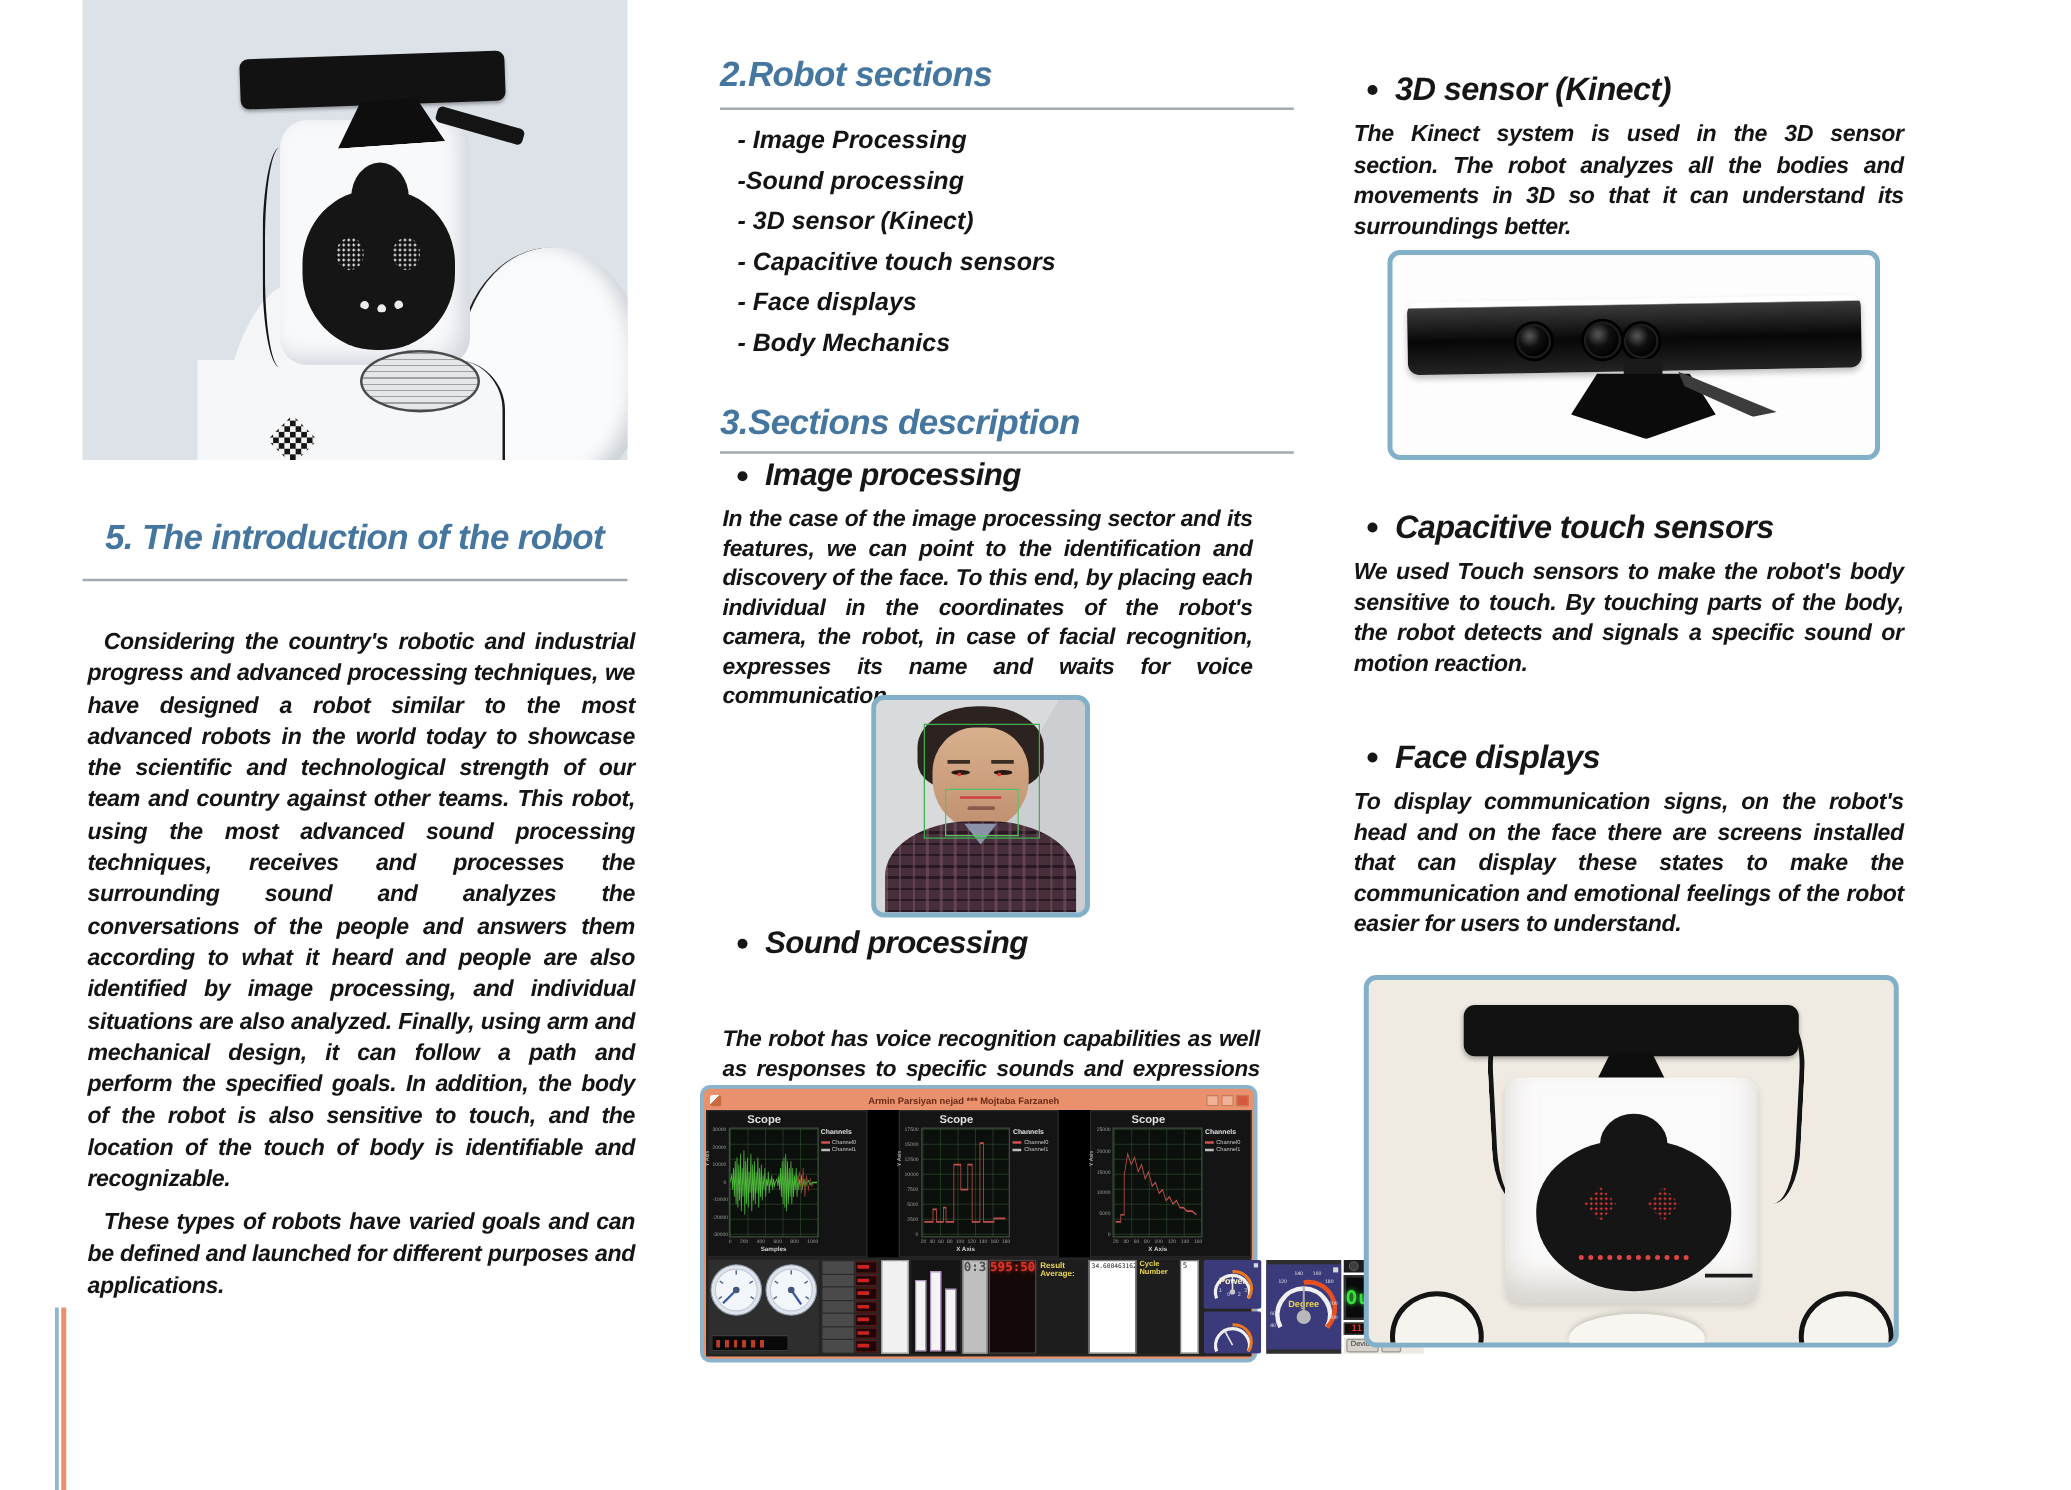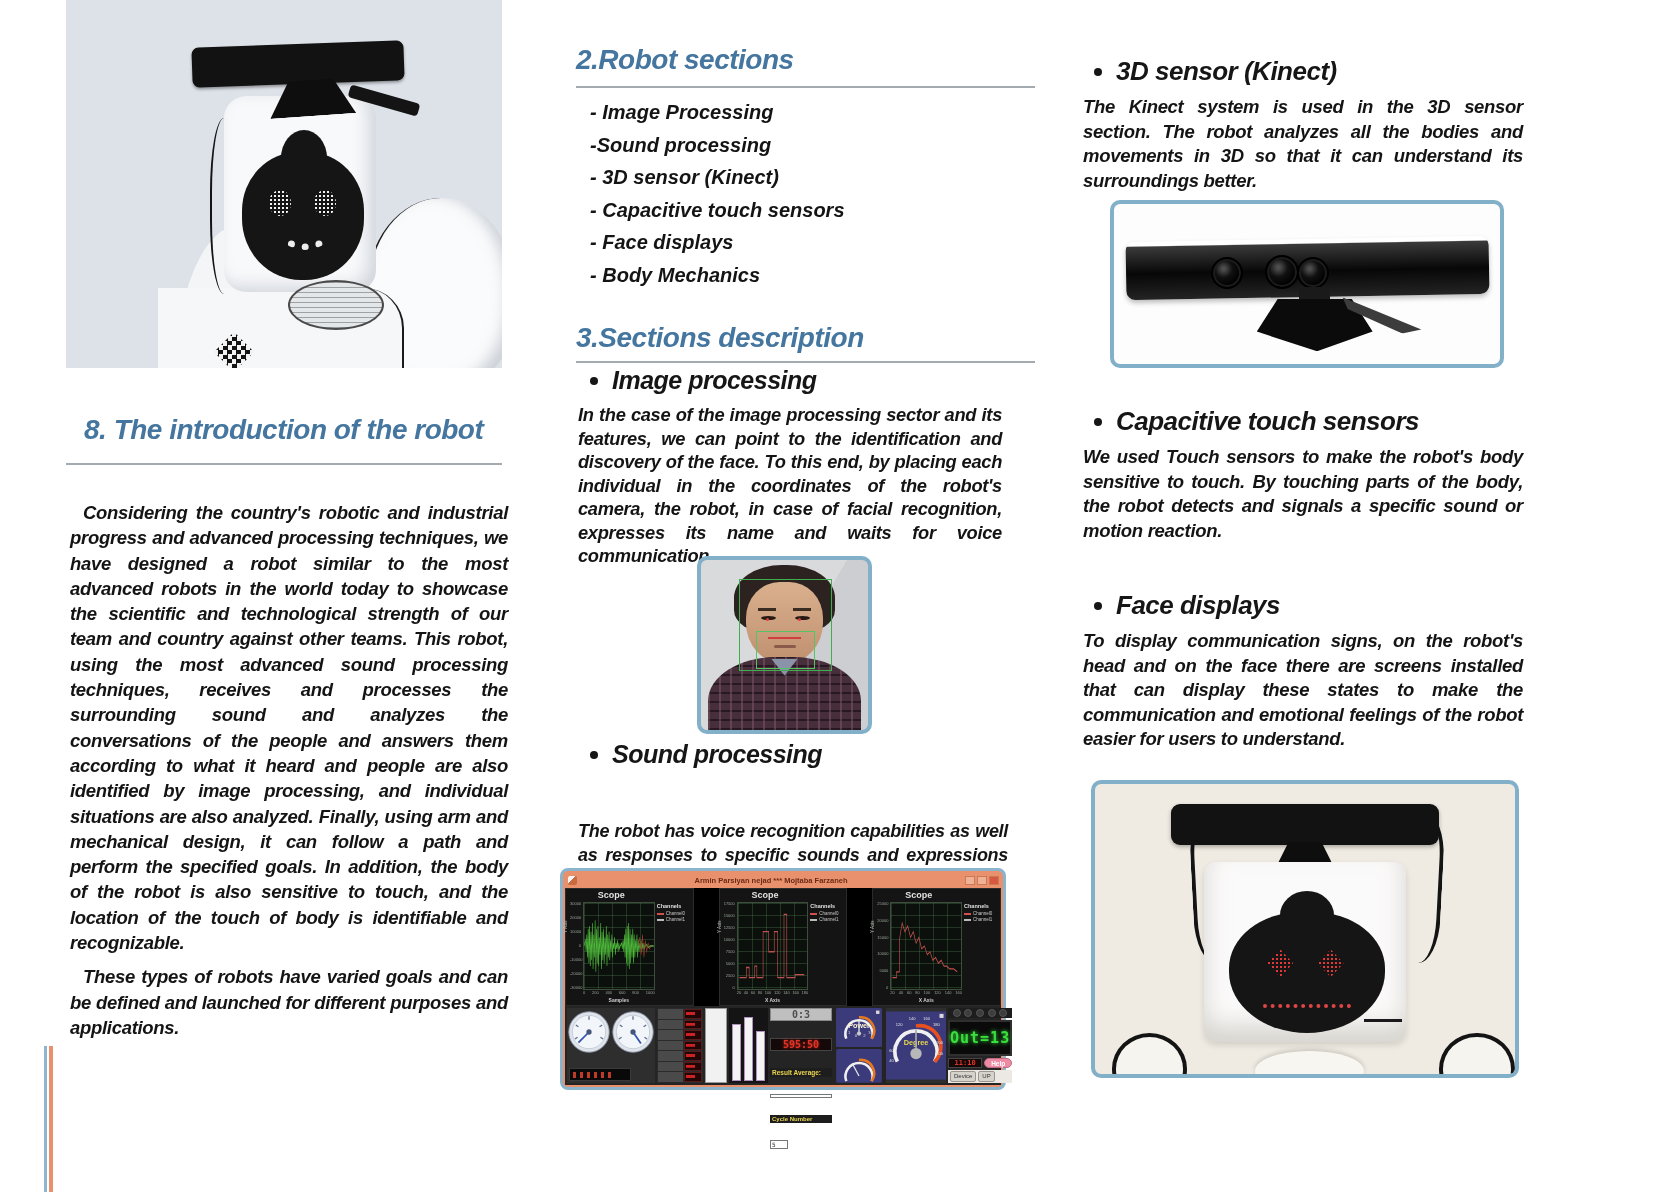--- a/index.html
+++ b/index.html
@@ -127,21 +127,21 @@
             background-position:3px 3px;background-repeat:no-repeat;}
   .ctrl{flex:0 0 44px;display:flex;flex-direction:column;gap:1px;background:#2a2a2a;padding:1px;}
   .ctrl .row{flex:1;display:flex;gap:1px;}
   .ctrl .lbl{flex:1;background:#4a4a4a;}
   .ctrl .led{flex:0 0 16px;background:#200606;border:1px solid #5a1a1a;
              background-image:linear-gradient(90deg,#c22 0 70%,transparent 70%);background-size:80% 40%;
              background-position:1px 2px;background-repeat:no-repeat;}
   .bars-w{flex:0 0 20px;background:#f1f1f1;border:1px solid #999;}
   .bars-d{flex:0 0 32px;background:#141414;display:flex;align-items:flex-end;gap:3px;padding:2px 3px;}
   .bars-d i{display:block;background:#f4f4f4;border:1px solid #b090c0;width:7px;}
-  .digi{flex:0 0 62px;display:flex;flex-direction:column;gap:17px;font-family:"DejaVu Sans Mono",monospace;}
+  .digi{flex:0 0 62px;display:flex;gap:1px;font-family:"DejaVu Sans Mono",monospace;}
   .seg-gray{background:#bfbfbf;color:#4f4f4f;font-size:10px;font-weight:bold;text-align:center;border:1px solid #888;}
   .seg-red{background:#150808;color:#e33327;font-size:10px;font-weight:bold;text-align:center;border:1px solid #444;
            text-shadow:0 0 3px rgba(255,60,40,.8);}
   .avg-l{font-family:"Liberation Sans",sans-serif;color:#ead54e;font-size:6.5px;font-weight:bold;background:#1d1d1d;padding:1px 2px;}
   .avg-v{background:#fff;color:#222;font-size:5px;padding:1px;border:1px solid #777;white-space:nowrap;overflow:hidden;}
   .cyc-l{font-family:"Liberation Sans",sans-serif;color:#ead54e;font-size:6px;font-weight:bold;background:#1d1d1d;padding:1px 2px;}
   .cyc-v{background:#fff;color:#222;font-size:6px;width:14px;padding:0 1px;border:1px solid #777;}
   .pcol{flex:0 0 50px;display:flex;flex-direction:column;gap:2px;}
   .pcol svg{display:block;}
   .dcol{flex:1;background:#2e2e2e;min-width:60px;}
@@ -184,21 +184,21 @@
     <div class="abs r1-face"></div>
     <div class="abs led-eye r1-eye-l"></div>
     <div class="abs led-eye r1-eye-r"></div>
     <div class="abs r1-smile">
         <i></i>
       </div>
     <div class="abs r1-grille"></div>
     <div class="abs r1-logo"></div>
   </div>
 
-  <div class="h-blue" style="left:66px;top:414px;width:436px;font-size:28px;padding-left:18px;box-sizing:border-box;">8.  The introduction of the robot</div>
+  <div class="h-blue" style="left:66px;top:414px;width:436px;font-size:28px;padding-left:18px;box-sizing:border-box;">5.  The introduction of the robot</div>
   <div class="rule" style="left:66px;top:463px;width:436px;"></div>
 
   <div class="body-text" style="left:70px;top:500px;width:438px;font-size:18.5px;line-height:25.3px;">
     <p>Considering the country's robotic and industrial progress and advanced processing techniques, we have designed a robot similar to the most advanced robots in the world today to showcase the scientific and technological strength of our team and country against other teams. This robot, using the most advanced sound processing techniques, receives and processes the surrounding sound and analyzes the conversations of the people and answers them according to what it heard and people are also identified by image processing, and individual situations are also analyzed. Finally, using arm and mechanical design, it can follow a path and perform the specified goals. In addition, the body of the robot is also sensitive to touch, and the location of the touch of body is identifiable and recognizable.</p>
     <p>These types of robots have varied goals and can be defined and launched for different purposes and applications.</p>
   </div>
 
   <div class="h-blue" style="left:576px;top:44px;font-size:28px;">2.Robot  sections</div>
   <div class="rule" style="left:576px;top:86px;width:459px;"></div>
 

